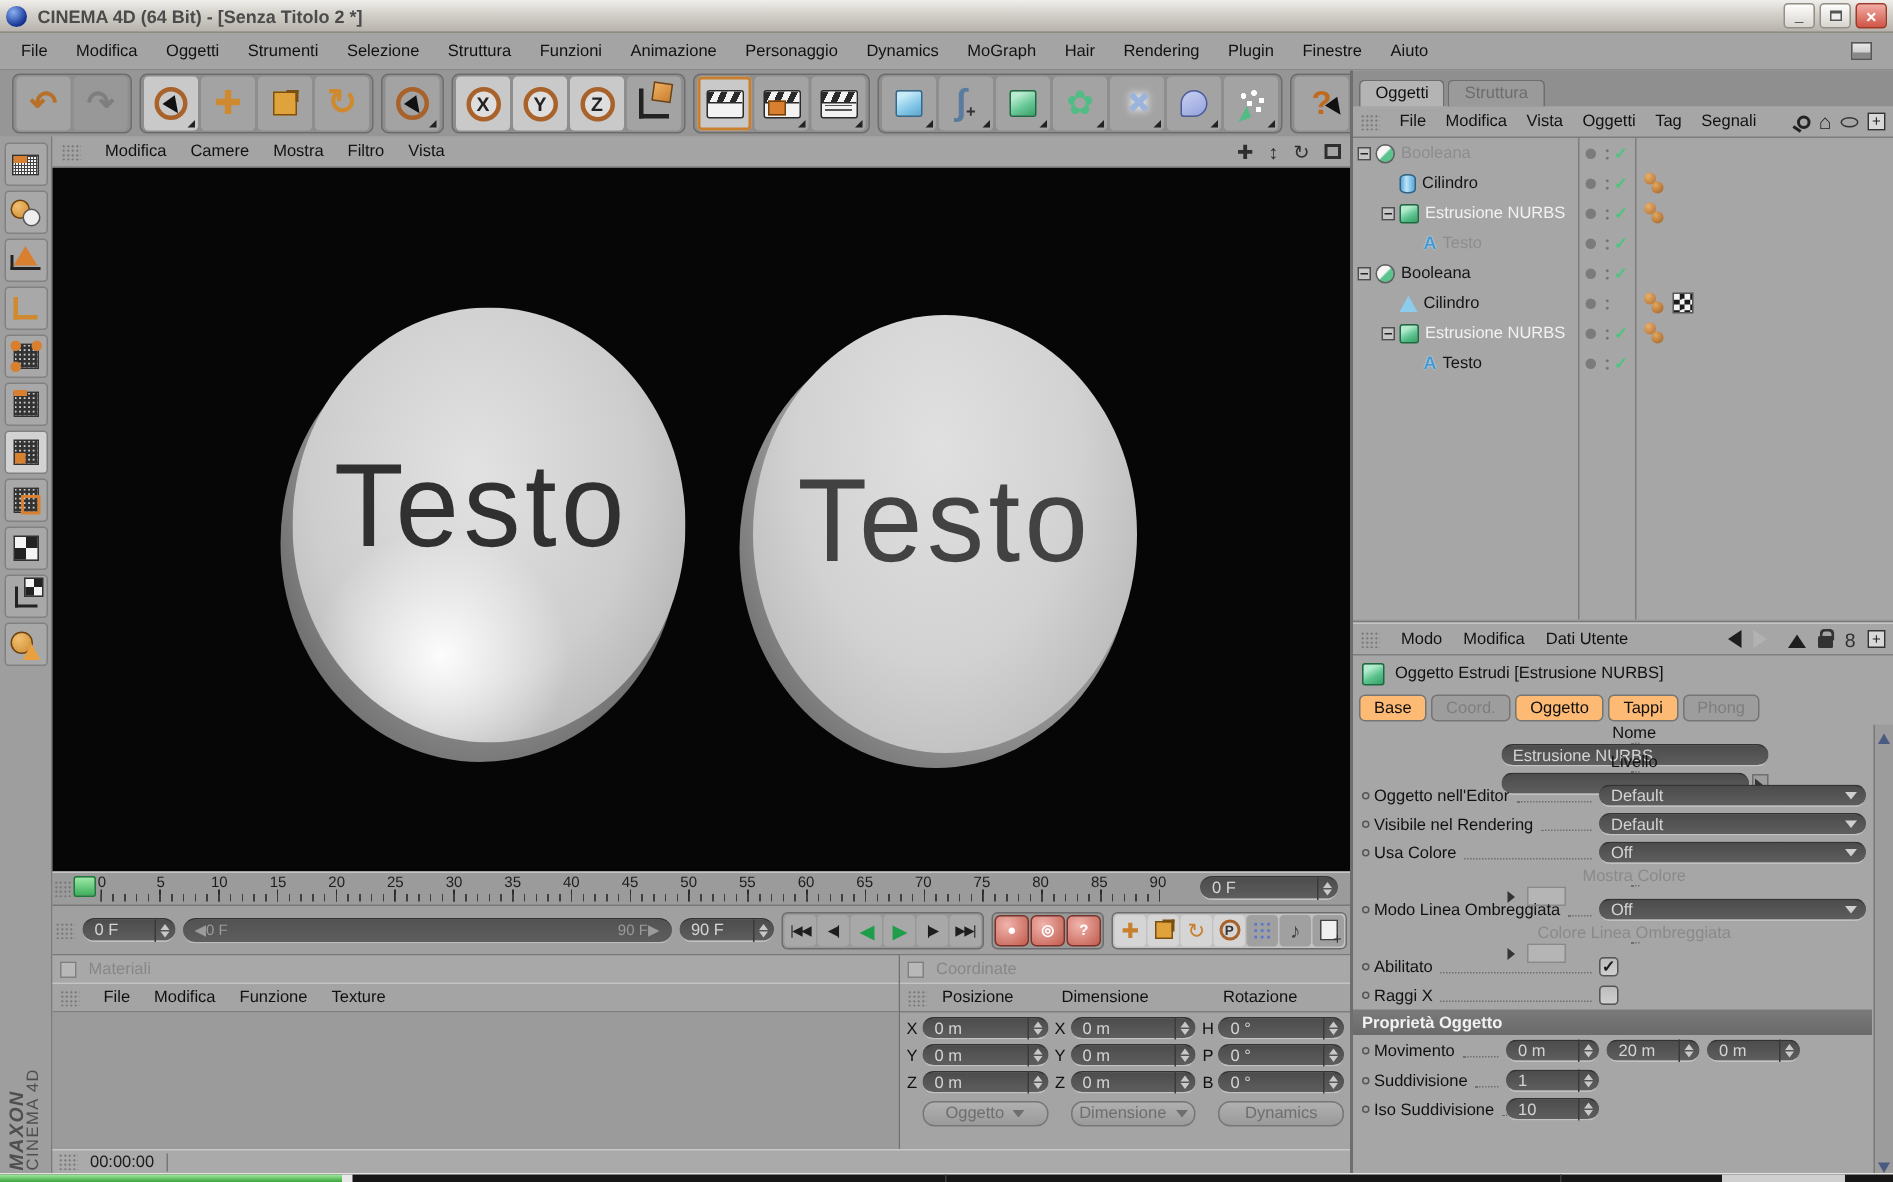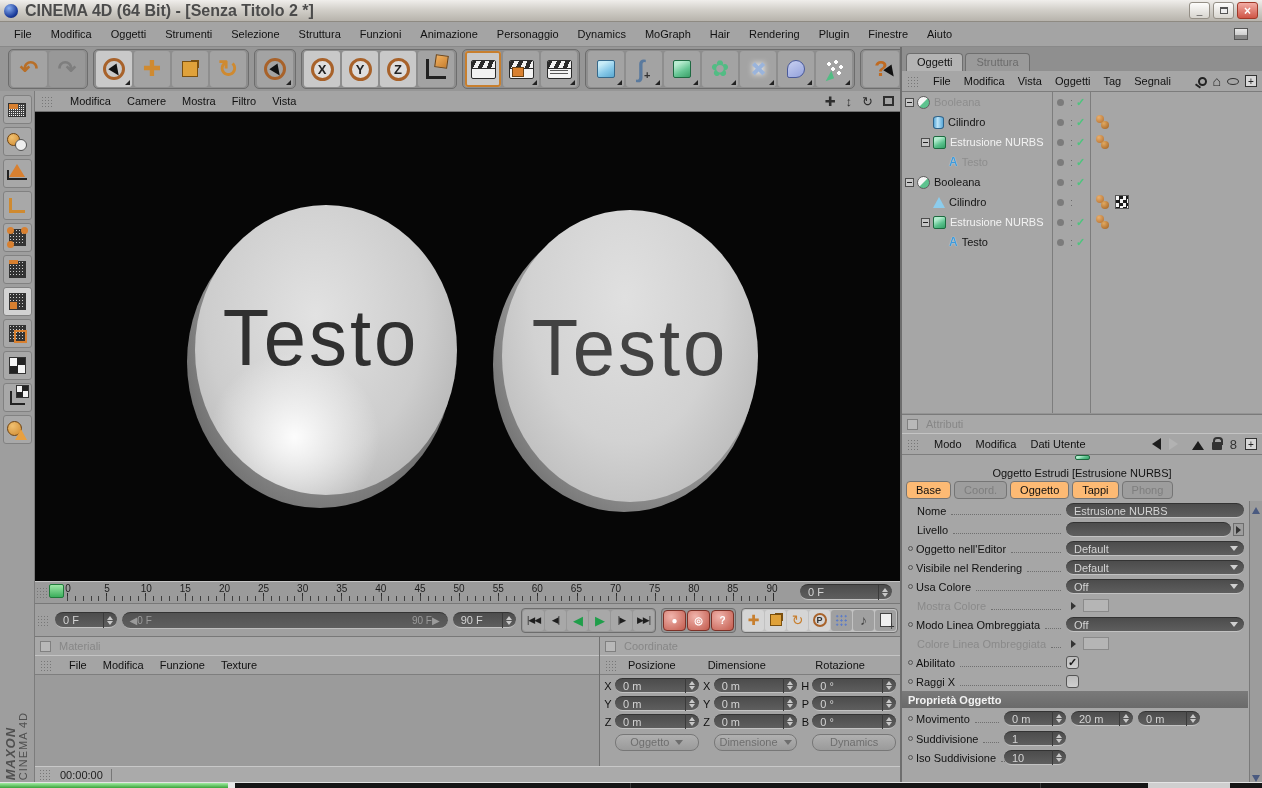--- a/index.html
+++ b/index.html
@@ -2,21 +2,21 @@
 <html><head>
 <meta charset="utf-8">
 <style>
 *{box-sizing:border-box;margin:0;padding:0;}
 body{font-family:"Liberation Sans",sans-serif;background:#888;}
 .app{position:relative;width:1262px;height:788px;background:#a4a4a4;overflow:hidden;font-size:11px;color:#111;}
 
 
 .titlebar{position:absolute;left:0;top:0;width:1262px;height:22px;background:linear-gradient(#f0eeeb,#d3d0ca 45%,#b7b3ac);border-bottom:1px solid #8e8a82;display:flex;align-items:center;padding:0 4px;}
 .appicon{width:14px;height:14px;border-radius:50%;background:radial-gradient(circle at 35% 30%,#8ab0f0,#1a3a9a 65%,#0a1a50);}
-.wtitle{font-weight:bold;color:#4b4b4b;margin-left:7px;font-size:16px;flex:1;white-space:nowrap;}
+.wtitle{font-weight:bold;color:#4b4b4b;margin-left:7px;font-size:12px;flex:1;white-space:nowrap;}
 .winbtn{width:21px;height:17px;margin-left:3px;border:1px solid #948f86;border-radius:3px;background:linear-gradient(#fdfdfc,#d8d5cf);display:flex;align-items:center;justify-content:center;font-size:10px;color:#555;line-height:1;}
 .winbtn.close{background:linear-gradient(#f2aca4,#cf5546);color:#fff;border-color:#a03828;font-weight:bold;font-size:12px;}
 .restore-glyph{width:8px;height:7px;border:1px solid #555;border-top-width:2px;background:#eee;}
 
 
 .menubar{position:absolute;left:0;top:22px;width:1262px;height:25px;background:#a4a4a4;border-bottom:1px solid #898989;display:flex;align-items:center;gap:19px;padding:0 14px;}
 .mi{white-space:nowrap;}
 .layout-btn{margin-left:auto;width:14px;height:12px;border:1px solid #555;background:linear-gradient(#e8e8e8,#bdbdbd);box-shadow:inset 0 -4px 0 #888;}
 
 
@@ -200,30 +200,30 @@
 
 .attr{position:absolute;left:0;top:367px;width:360px;bottom:0;display:flex;flex-direction:column;background:#a6a6a6;border-top:1px solid #7a7a7a;}
 .amenu{height:22px;background:#a6a6a6;border-top:1px solid #c4c4c4;border-bottom:1px solid #7e7e7e;display:flex;align-items:center;gap:14px;padding:0 5px;}
 .amicons{margin-left:auto;display:flex;align-items:center;gap:8px;}
 .tri-l{width:0;height:0;border:6px solid transparent;border-right:9px solid #1e1e1e;}
 .tri-r{width:0;height:0;border:6px solid transparent;border-left:9px solid #b2b2b2;}
 .tri-u{width:0;height:0;border:6px solid transparent;border-bottom:9px solid #1e1e1e;margin-top:-4px;}
 .ic-lock{width:10px;height:8px;background:#333;border-radius:1px;position:relative;margin-top:4px;}
 .ic-lock::before{content:"";position:absolute;left:1px;top:-5px;width:6px;height:6px;border:2px solid #333;border-bottom:none;border-radius:4px 4px 0 0;}
 .ic-link{font-size:13px;color:#333;line-height:1;}
-.objrow{height:24px;display:flex;align-items:center;gap:7px;padding:0 6px;flex-direction:column;}
+.objrow{height:24px;display:flex;align-items:center;gap:7px;padding:0 6px;}
 .objrow .ic-nurbs{width:15px;height:15px;}
 .atabs{height:22px;display:flex;gap:3px;padding:0 4px;align-items:center;}
 .atab{padding:2px 9px;border:1px solid #757575;border-radius:4px;background:#9d9d9d;color:#7e7e7e;}
 .atab.on{background:#fdba74;color:#0e0e0e;}
 .acontent{flex:1;position:relative;padding-right:14px;overflow:hidden;}
 .sechead{height:17px;background:linear-gradient(#7a7a7a,#6a6a6a);color:#f2f2f2;font-weight:bold;display:flex;align-items:center;padding:0 6px;}
 .arow{display:flex;align-items:center;height:19px;padding:0 4px 0 6px;}
 .adot{width:5px;height:5px;border:1px solid #555;border-radius:50%;margin-right:3px;flex:none;}
-.noanim{padding-left:15px;}
+.noanim{padding-left:33px;flex-direction:column;}
 .albl{white-space:nowrap;}
 .albl.dim{color:#8a8a8a;}
 .leader{flex:1;border-bottom:1px dotted #707070;margin:0 5px;height:9px;min-width:6px;}
 .awide{width:178px;flex:none;}
 .awide .dfield{height:15px;}
 .arrbox{width:11px;height:13px;background:#9e9e9e;border:1px solid #6e6e6e;display:flex;align-items:center;justify-content:center;margin-left:2px;flex:none;}
 .arrbox i{width:0;height:0;border:4px solid transparent;border-left:5px solid #333;margin-left:3px;}
 .ddown{width:0;height:0;border:4px solid transparent;border-top:5px solid #cfcfcf;margin:4px 2px 0 4px;}
 .swatch{width:26px;height:13px;background:#b5b5b5;border:1px solid #8a8a8a;flex:none;}
 .cbox{width:13px;height:13px;border-radius:3px;background:linear-gradient(#bdbdbd,#cfcfcf);border:1px solid #555;display:flex;align-items:center;justify-content:center;font-size:11px;color:#1a1a1a;font-weight:bold;flex:none;}
@@ -779,24 +779,20 @@
         <span class="oicon ic-text">A</span>
         <span class="tlabel">Testo</span>
         <span class="cdot"></span>
           <span class="cdots"></span>
           <span class="ccheck">✓</span>
       </div>
     </div>
     <div class="treefill"></div>
 
     <div class="attr">
-      <div class="panelhead">
-        <span class="pbox"></span>
-        <span>Attributi</span>
-      </div>
       <div class="amenu">
         <span class="grip"></span>
         <span class="mi">Modo</span>
         <span class="mi">Modifica</span>
         <span class="mi">Dati Utente</span>
         <span class="amicons">
           <span class="tri-l"></span>
           <span class="tri-r"></span>
           <span class="tri-u"></span>
           <span class="ic-lock"></span>

